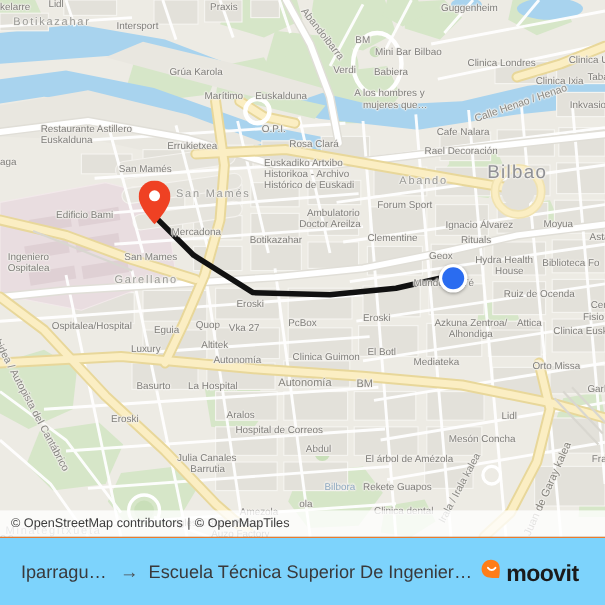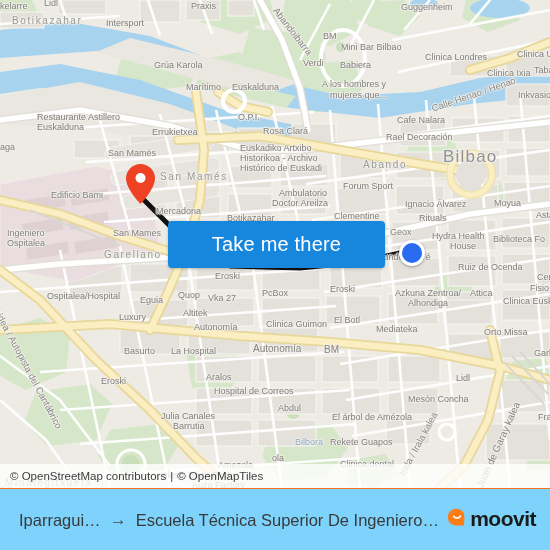--- a/index.html
+++ b/index.html
@@ -53,21 +53,21 @@
   #attrib span{margin:0 2px;}
 
   
   #footer{
     position:absolute;left:0;top:488px;width:550px;height:62px;background:#7dd3fc;
     display:flex;align-items:center;border-top:1px solid #f97316;
   }
   #route-summary{display:flex;align-items:center;flex:1;padding-left:19px;min-width:0;}
   .endpoint{font-size:16.5px;color:#39393b;overflow:hidden;text-overflow:ellipsis;white-space:nowrap;}
   #route-arrow{font-size:17px;color:#4a4a4c;margin:0 9px;flex:none;}
-  #moovit-logo{display:flex;align-items:flex-start;padding-right:14px;flex:none;}
+  #moovit-logo{display:flex;align-items:flex-end;padding-right:24px;flex:none;}
   #moovit-wordmark{font-size:21px;font-weight:bold;color:#1b1b1b;letter-spacing:-.5px;margin-left:2px;}
 </style>
 </head>
 <body>
 
 <div id="app">
 
   <div id="map">
 
     <svg width="550" height="488">
@@ -455,21 +455,20 @@
       <svg width="29" height="40" viewBox="0 0 29 40">
         <path d="M14.5 0C6.5 0 0 6.5 0 14.5C0 25 14.5 40 14.5 40S29 25 29 14.5C29 6.5 22.5 0 14.5 0Z" fill="#ef4123"></path>
         <circle cx="14.5" cy="14" r="5" fill="#ffffff"></circle>
       </svg>
     </div>
 
     <div id="dest-dot">
         <i></i>
       </div>
 
-    <button id="take-me-there">Take me there</button>
 
     <div id="attrib">
       <span>© OpenStreetMap contributors</span>
       <span>|</span>
       <span>© OpenMapTiles</span>
     </div>
   </div>
 
   <div id="footer">
     <div id="route-summary">

